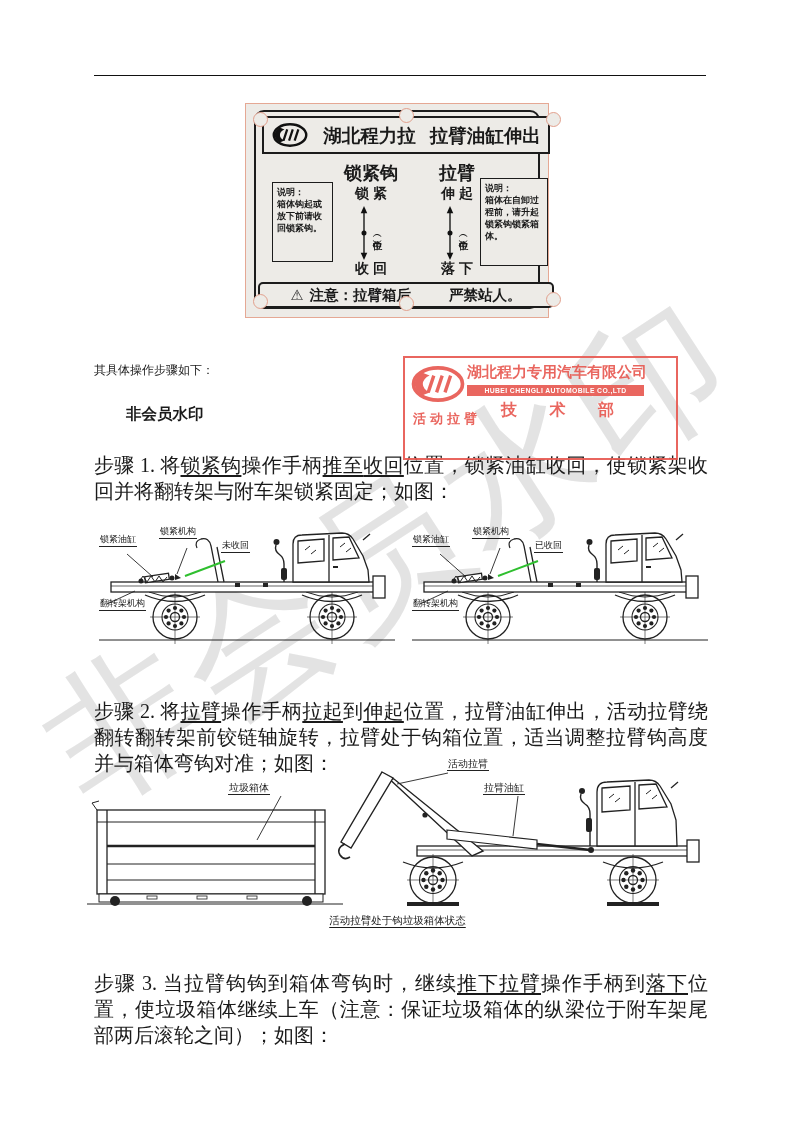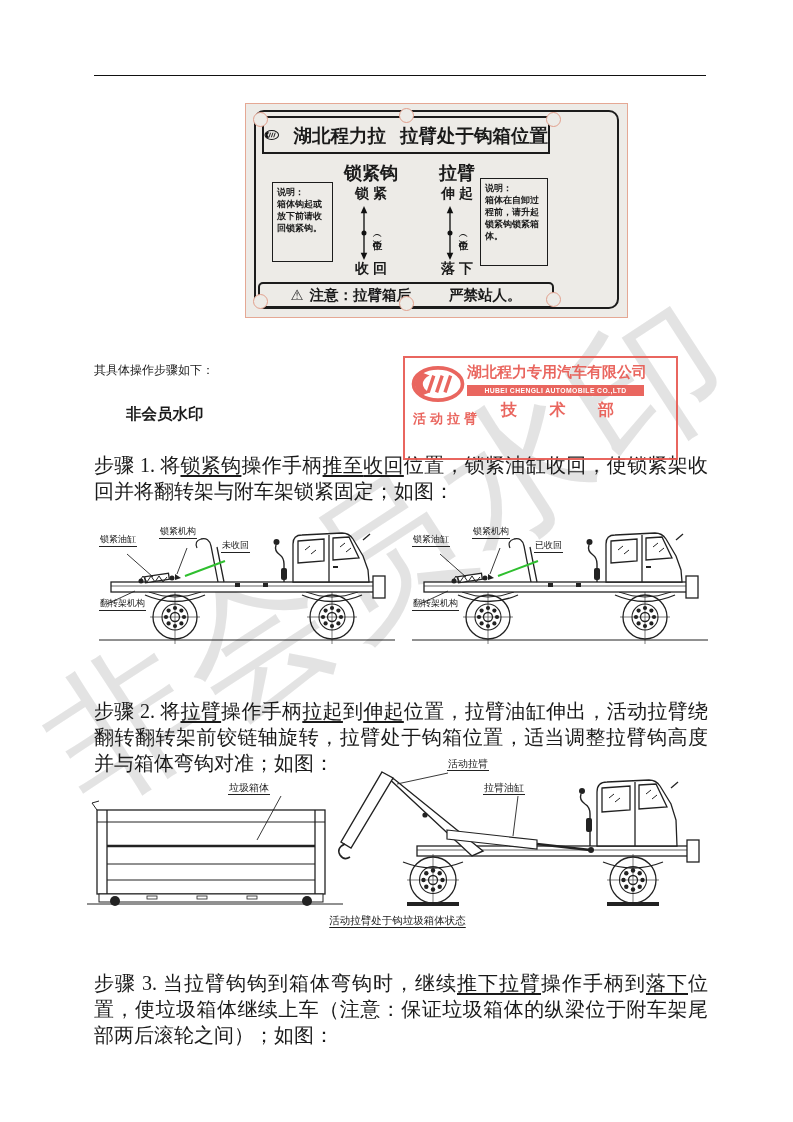--- a/index.html
+++ b/index.html
@@ -12,21 +12,21 @@
      font-size:150px;font-family:"Liberation Sans","DejaVu Sans",sans-serif;
      color:#c6c6c6;opacity:.48;letter-spacing:6px;white-space:nowrap;z-index:0;}
 
   .z{z-index:2;}
 
   
   .hdr{left:94px;top:52px;width:612px;font-size:12.5px;font-weight:600;letter-spacing:.5px;}
   .hdr-rule{left:94px;top:75px;width:612px;border-top:1.6px solid #111;height:0;}
 
   
-  .plate{left:245px;top:103px;width:383px;height:215px;background:#edebe7;
+  .plate{left:245px;top:103px;width:304px;height:215px;background:#edebe7;
          border:1px solid #e5a894;box-sizing:border-box;
          font-family:"Liberation Sans","DejaVu Sans",sans-serif;}
   .plate-inner{position:absolute;left:8px;top:6px;right:8px;bottom:8px;
          border:2px solid #1c1c1c;border-radius:10px;}
   .plate-title{position:absolute;left:16px;top:12px;width:288px;height:38px;
          border:2.5px solid #1c1c1c;box-sizing:border-box;background:#edebe7;
          display:flex;align-items:center;justify-content:center;gap:14px;}
   .plate-title .brand,.plate-title .ptitle{font-size:18.5px;font-weight:bold;white-space:nowrap;}
   .plate-cols{position:absolute;left:86px;top:57px;width:164px;display:flex;justify-content:space-between;}
   .pcol{width:78px;display:flex;flex-direction:column;align-items:center;}
@@ -163,21 +163,21 @@
 
   <div class="abs plate z">
     <div class="plate-inner"></div>
     <div class="plate-title">
       <svg width="38" height="26" viewBox="0 0 40 28">
         <ellipse cx="20" cy="14" rx="17.5" ry="11.5" fill="none" stroke="#111" stroke-width="2.6"></ellipse>
         <path d="M9,6 A14,10 0 0 0 9,22 L14,20 A10,7 0 0 1 14,8 Z" fill="#111"></path>
         <path d="M17,8 L13,20 M23,8 L19,20 M29,8 L25,20" stroke="#111" stroke-width="2.4"></path>
       </svg>
       <span class="brand">湖北程力拉</span>
-      <span class="ptitle">拉臂处于钩箱位置</span>
+      <span class="ptitle">拉臂油缸伸出</span>
     </div>
     <div class="plate-cols">
       <div class="pcol">
         <span class="h">锁紧钩</span>
         <span class="t">锁 紧</span>
         <span class="arrowrow">
           <svg width="10" height="54" viewBox="0 0 10 56">
             <line x1="5" y1="5" x2="5" y2="51" stroke="#111" stroke-width="1.4"></line>
             <polygon points="5,0 1.6,7.5 8.4,7.5" fill="#111"></polygon>
             <polygon points="5,56 1.6,48.5 8.4,48.5" fill="#111"></polygon>

